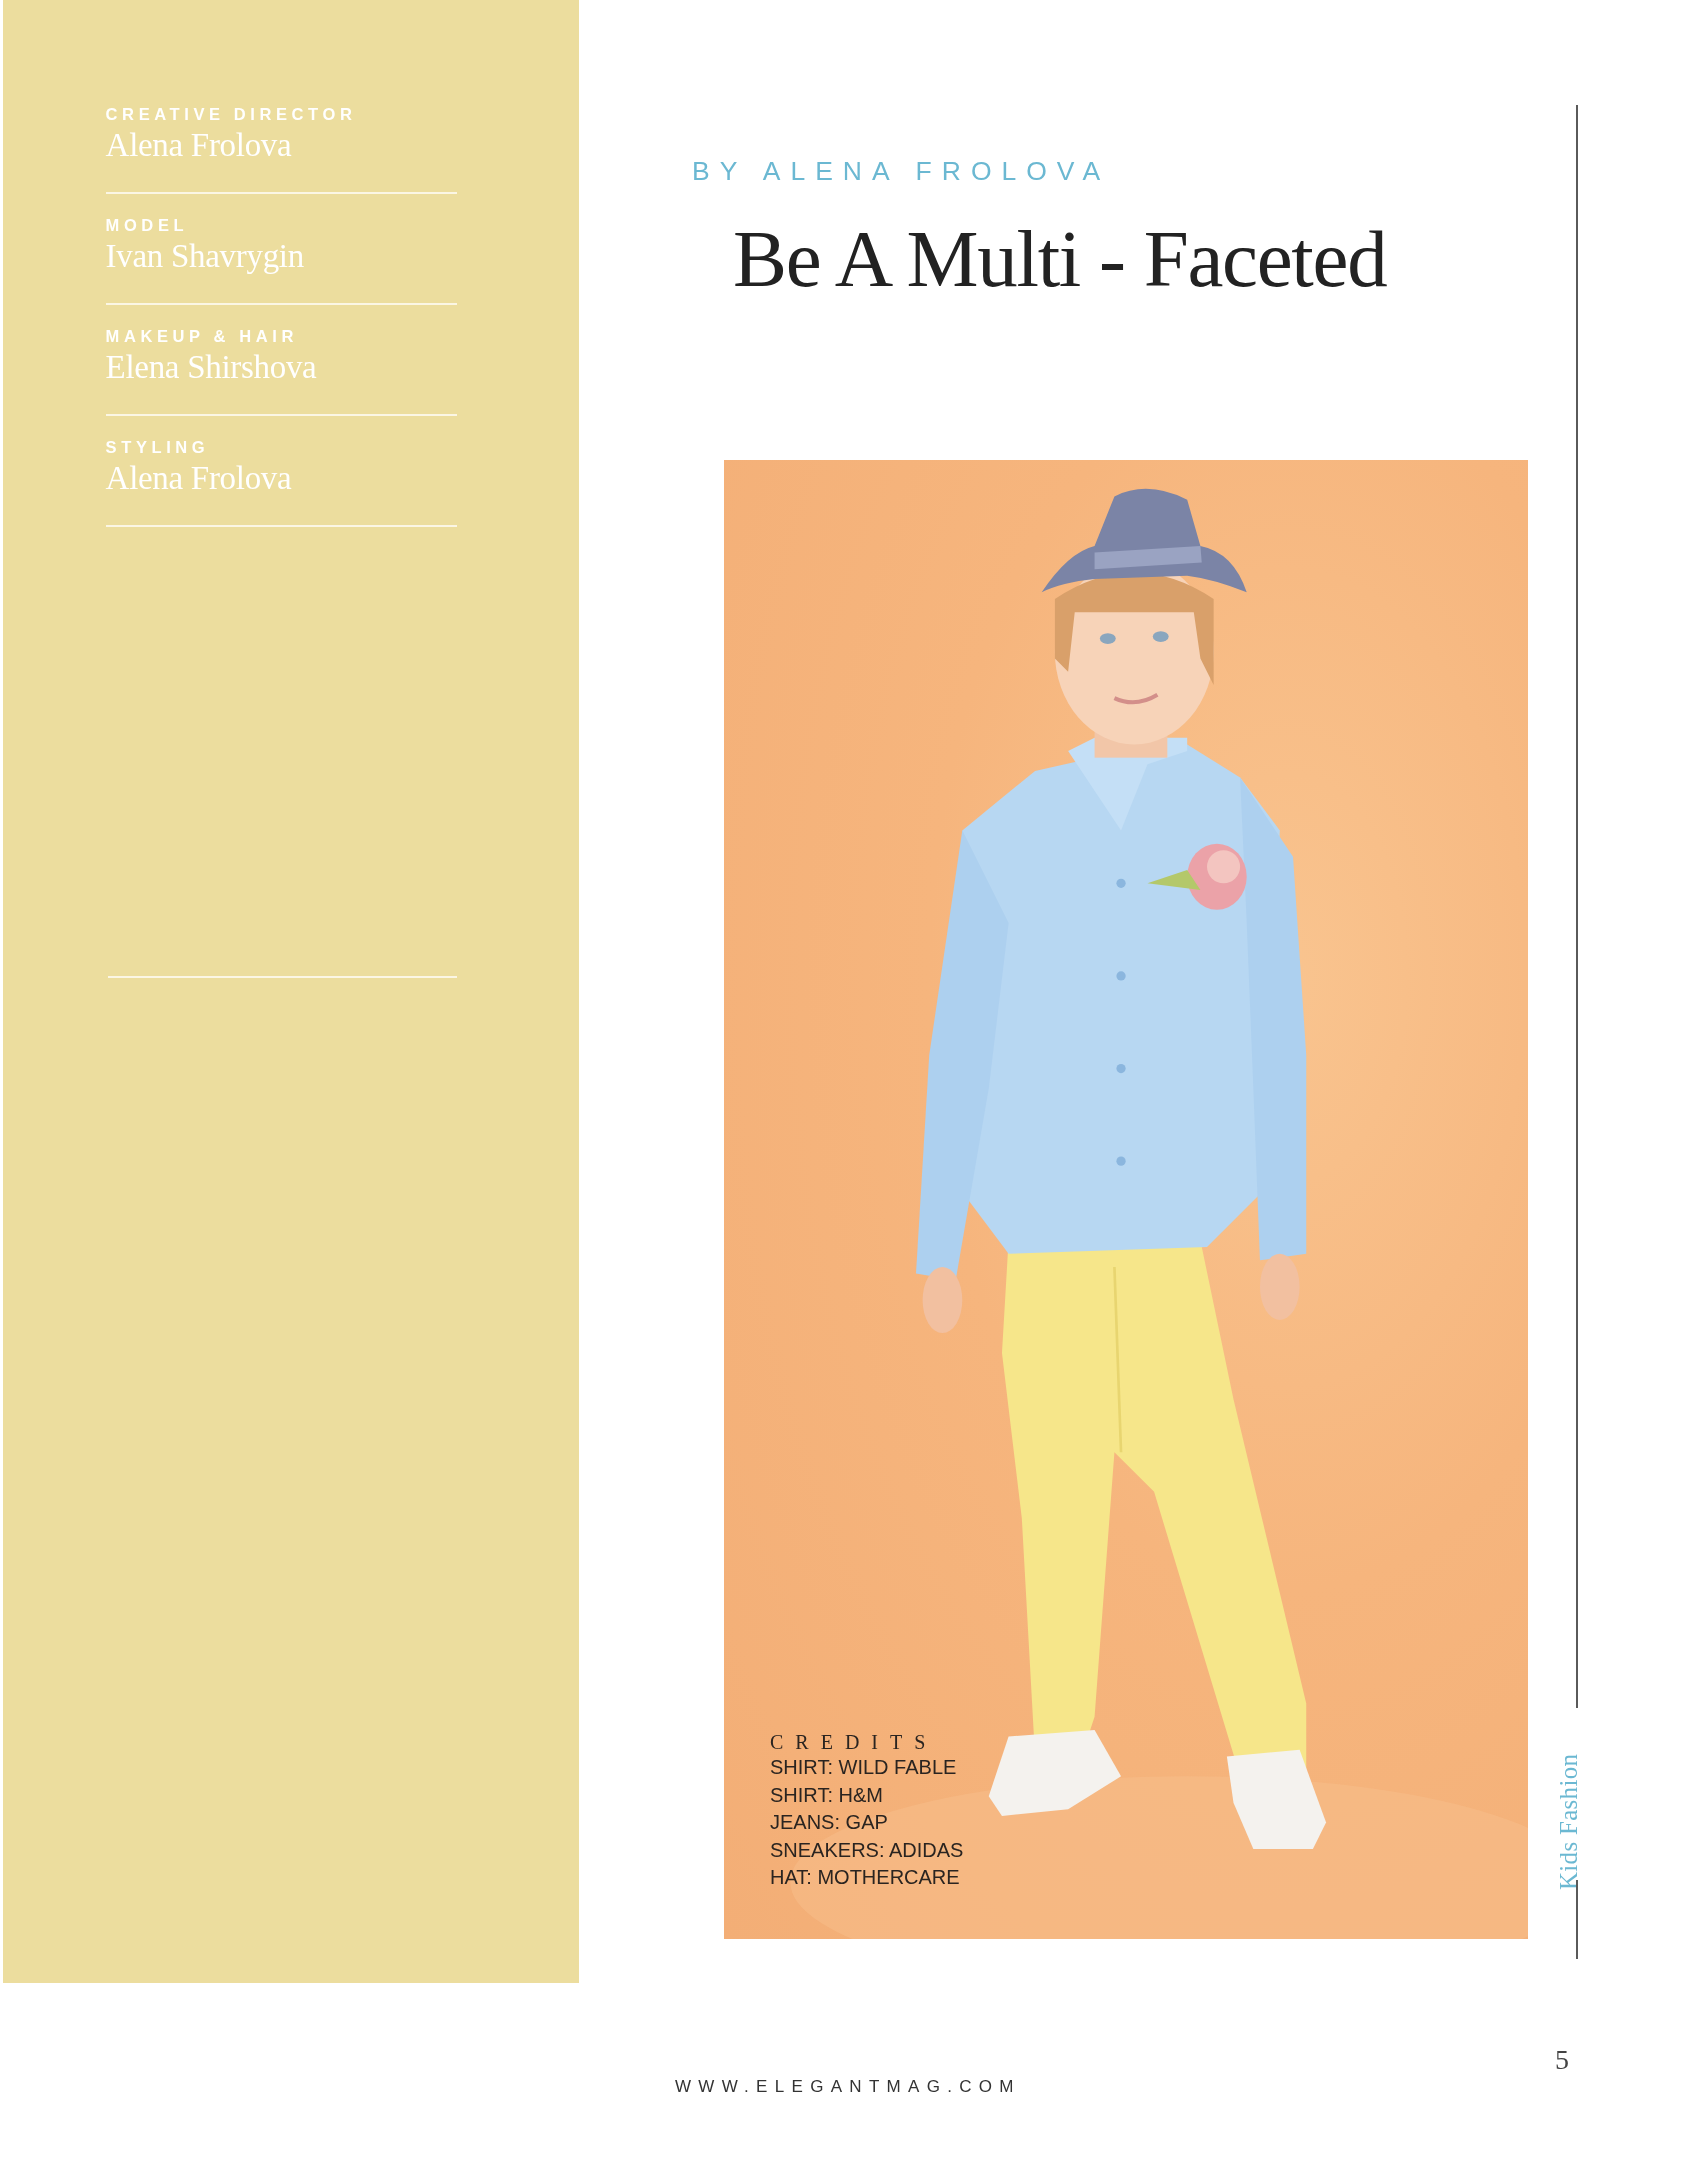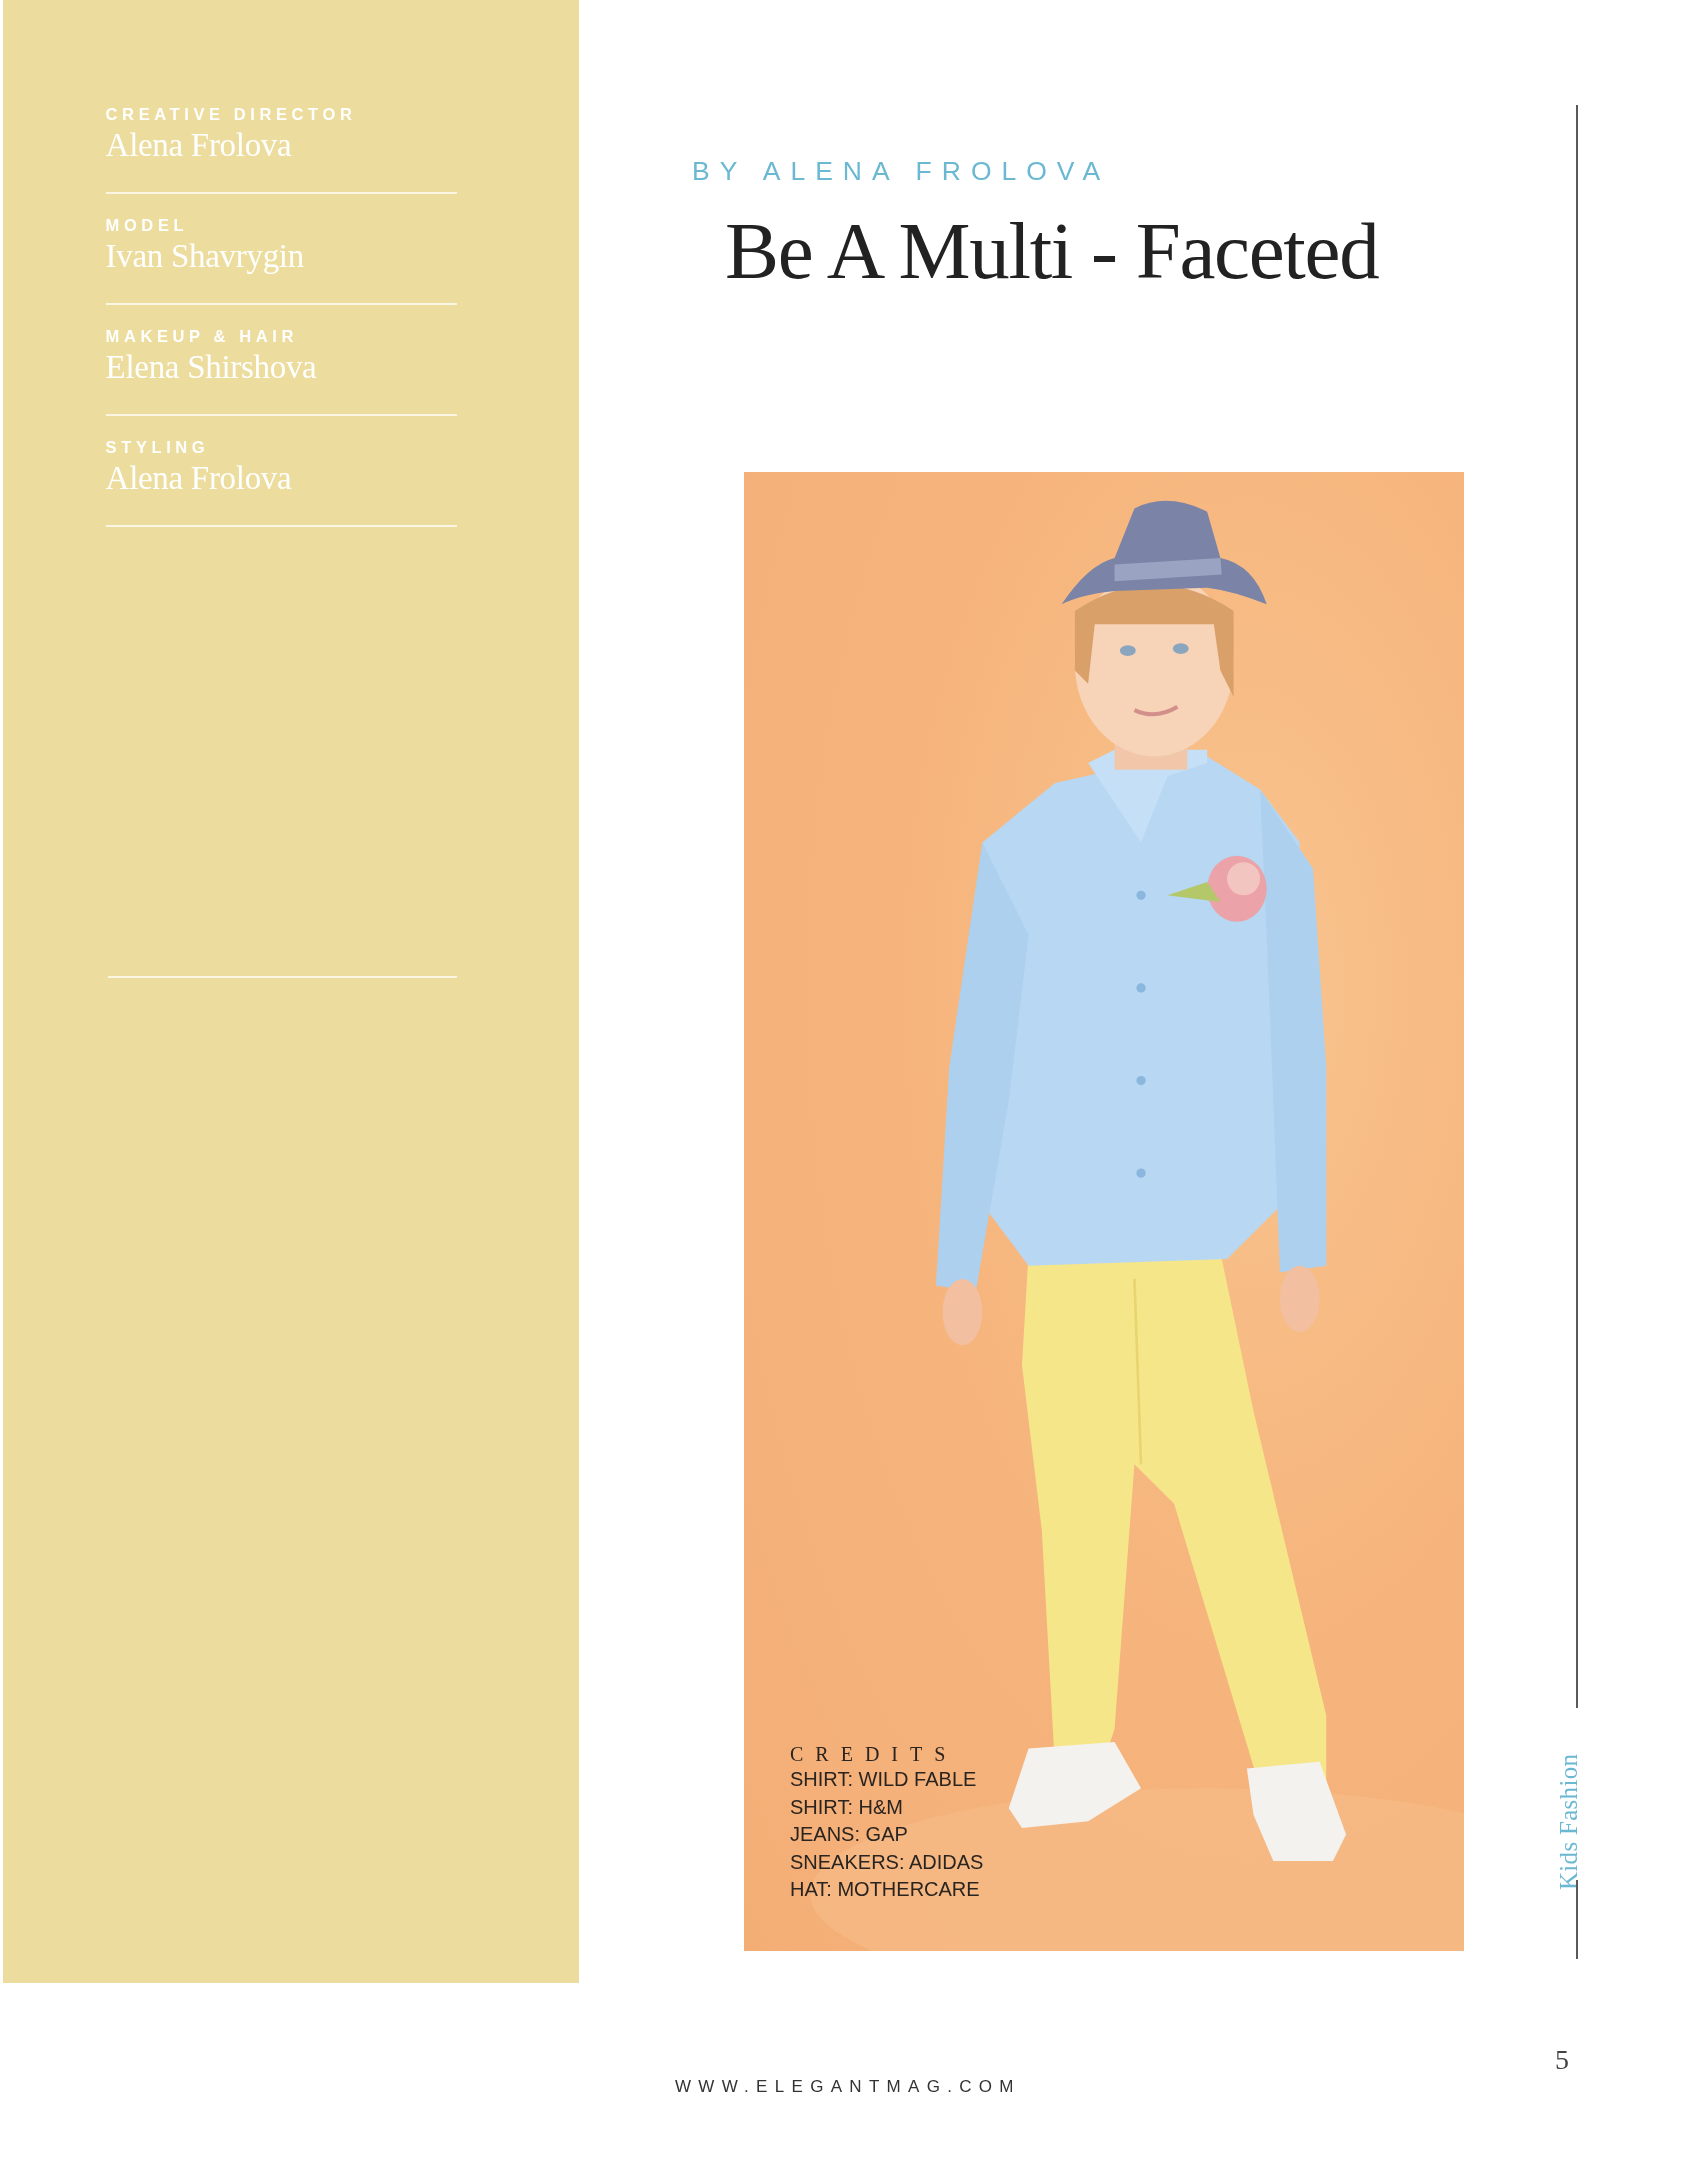--- a/index.html
+++ b/index.html
@@ -38,29 +38,28 @@
   }
 
   .byline {
     position: absolute; left: 692px; top: 156px;
     font-family: "Liberation Sans", sans-serif; font-size: 26.5px; letter-spacing: 10px;
     color: #6BB8D2; white-space: nowrap;
   }
   .headline {
     position: absolute; left: 725px; top: 193px; width: 794px;
     font-family: "Liberation Serif", serif; font-size: 81px; line-height: 117px;
-    color: #222222; letter-spacing: -1.3px; margin: 0; font-weight: normal;
+    color: #222222; letter-spacing: -1.3px; margin: 8px; font-weight: normal;
   }
   .headline span { display: block; white-space: nowrap; }
 
   .photo {
-    position: absolute; left: 744px; top: 460px; width: 720px; height: 1479px;
+    position: absolute; left: 724px; top: 460px; width: 804px; height: 1479px;
     overflow: hidden;
     background: radial-gradient(ellipse at 70% 35%, #F9C48F 0%, #F6B57D 45%, #F3AE76 100%);
-    margin-top: 12px;
   }
   .photo svg { position: absolute; left: 0; top: 0; }
 
   .credits-box { position: absolute; left: 46px; top: 1270px; }
   .credits-title {
     font-family: "Liberation Serif", serif; font-size: 20px; letter-spacing: 12px;
     color: #2a2420; line-height: 24px;
   }
   .credits-line {
     font-family: "Liberation Sans", sans-serif; font-size: 20px; color: #2a2420;

